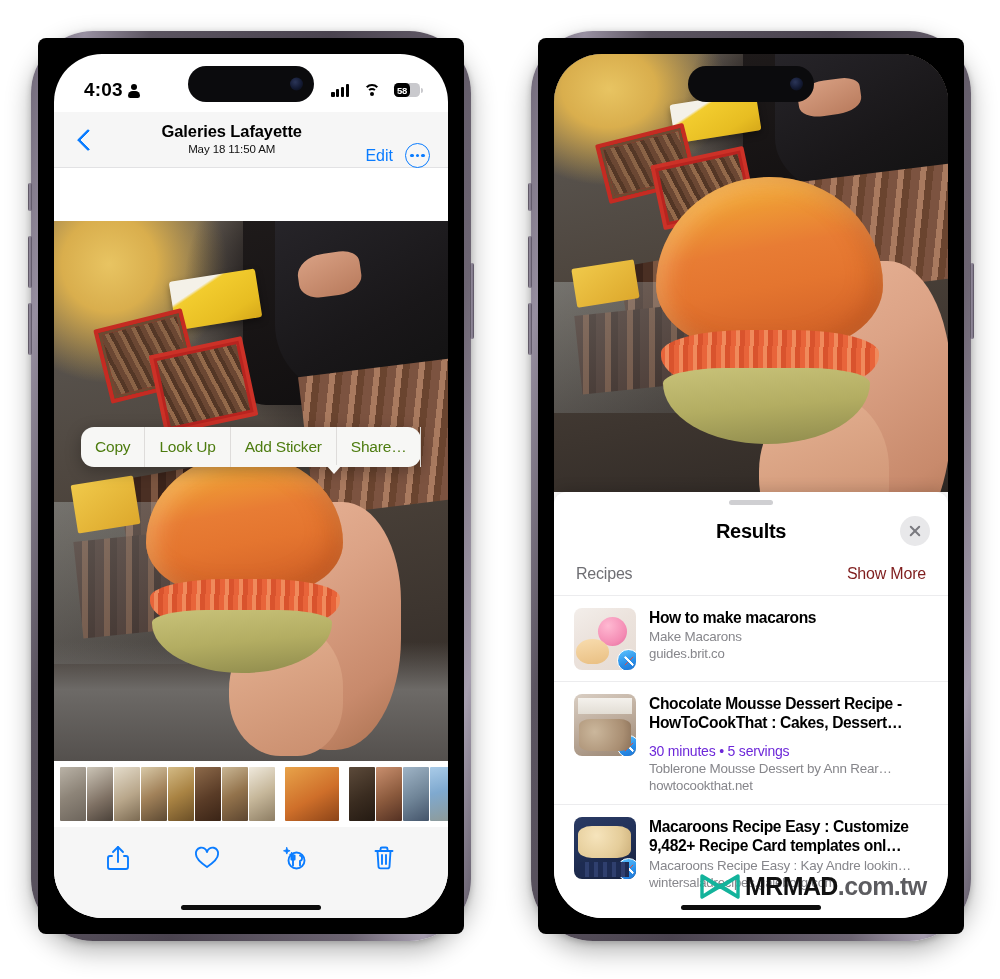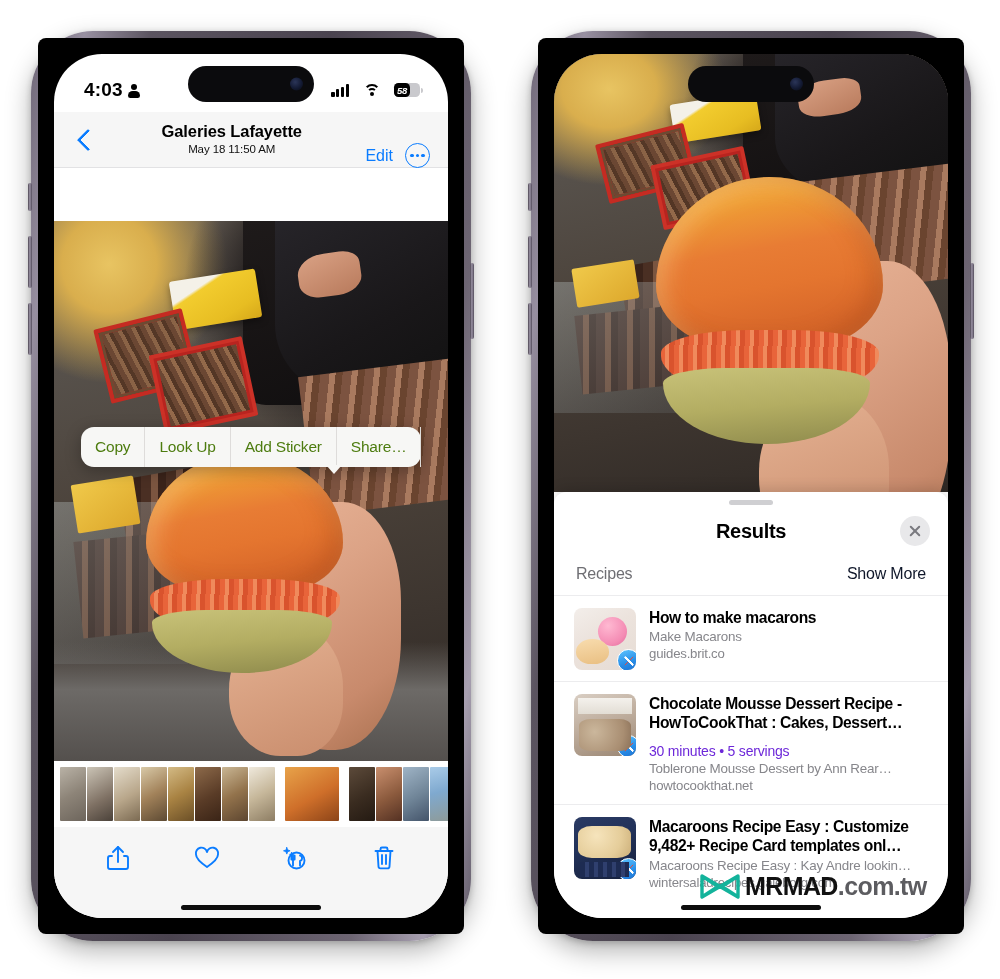--- a/index.html
+++ b/index.html
@@ -54,21 +54,21 @@
   
   .statusbar {
     position: absolute; top: 0; left: 0; right: 0; height: 58px;
     display: flex; align-items: center; justify-content: space-between;
     padding: 14px 28px 0 30px; z-index: 55; color: #000;
   }
   .sb-time { font-size: 19px; font-weight: bold; letter-spacing: .2px; display:flex; align-items:center; gap:5px;}
   .person-ico { display:inline-block; width:12px; height:13px; position:relative; }
   .person-ico::before { content:""; position:absolute; left:3px; top:0; width:6px; height:6px; border-radius:50%; background:#000; }
   .person-ico::after { content:""; position:absolute; left:0; top:7px; width:12px; height:7px; border-radius:6px 6px 3px 3px; background:#000; }
-  .sb-right { display: flex; align-items: center; gap: 14px; font-style: italic; }
+  .sb-right { display: flex; align-items: center; gap: 14px; }
   .bars { display: flex; align-items: flex-end; gap: 1.6px; height: 13px; }
   .bars i { width: 3.2px; background: #000; border-radius: 1px; display:block;}
   .bars i:nth-child(1){height:5px;} .bars i:nth-child(2){height:7.5px;}
   .bars i:nth-child(3){height:10px;} .bars i:nth-child(4){height:13px;}
   .wifi { width: 17px; height: 13px; position: relative; }
   .wifi span { position:absolute; left:50%; transform: translateX(-50%) ; border:2.2px solid #000; border-bottom-color:transparent; border-left-color:transparent; border-right-color:transparent; border-radius:50%; }
   .wifi span:nth-child(1){ width:17px; height:17px; top:0; }
   .wifi span:nth-child(2){ width:10px; height:10px; top:4px; }
   .wifi span:nth-child(3){ width:4px; height:4px; top:8px; background:#000; border-radius:50%; border:none;}
   .battery { position: relative; width: 26px; height: 14px; border-radius: 4.5px; background: #c9c9cd; display:flex; align-items:center;}
@@ -234,21 +234,21 @@
   }
   .close-btn span { position:absolute; width:14px; height:2.1px; background:#7a7a7f; border-radius:2px;}
   .close-btn span:first-child { transform: rotate(45deg);}
   .close-btn span:last-child { transform: rotate(-45deg);}
 
   .sec-head {
     display:flex; align-items:center; justify-content:space-between;
     padding: 8px 22px 12px; border-bottom: 1px solid #ececee;
   }
   .sec-title { font-size:16px; color:#6e6e73; letter-spacing:-.2px;}
-  .sec-more { font-size:16px; color:#0f172a; letter-spacing:-.2px;}
+  .sec-more { font-size:16px; color:#7f1d1d; letter-spacing:-.2px;}
 
   .result-row { display:flex; gap: 13px; padding: 12px 22px 11px 20px; border-bottom:1px solid #ececee; }
   .result-row:last-child { border-bottom: none; }
   .rthumb { position:relative; width: 62px; height: 62px; flex:0 0 auto; border-radius: 8px; overflow:hidden; background:#ddd; }
   .safari-badge {
     position:absolute; right:-4px; bottom:-2px; width: 23px; height:23px; border-radius:50%;
     background: linear-gradient(160deg,#5fc6ff 0%, #2a8fe8 55%, #1b6fd0 100%);
     border: 1.6px solid #fff; display:flex;align-items:center;justify-content:center;
   }
   .safari-badge::after {

